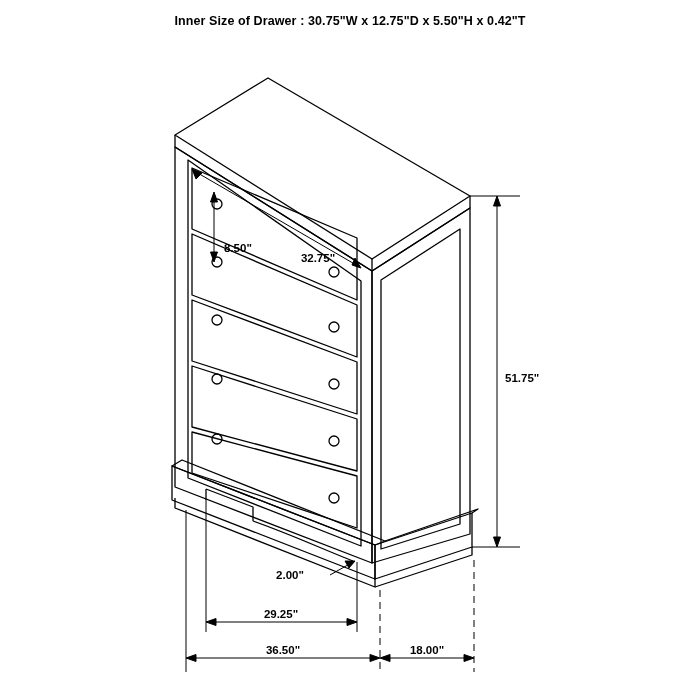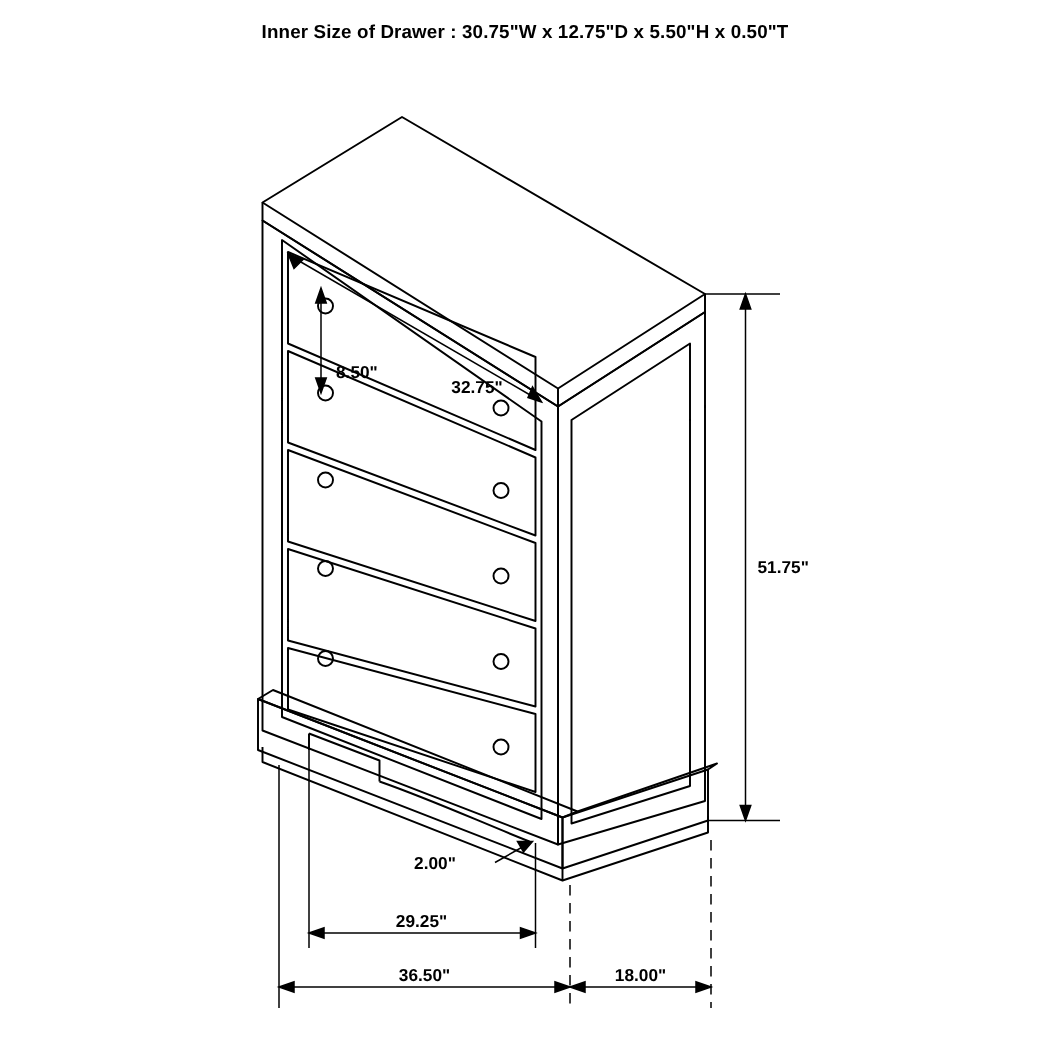--- a/index.html
+++ b/index.html
@@ -42,21 +42,21 @@
     font-size: 11.5px;
     font-weight: bold;
     fill: #000000;
   }
 </style>
 </head>
 <body>
 
 <div id="page">
 
-  <div id="title">Inner Size of Drawer : 30.75"W x 12.75"D x 5.50"H x 0.50"T</div>
+  <div id="title">Inner Size of Drawer : 30.75"W x 12.75"D x 5.50"H x 0.42"T</div>
 
   <svg class="diagram" viewBox="0 0 700 700">
 
     <g fill="none" stroke="#000000" stroke-width="1.3" stroke-linejoin="round">
 
       <path d="M175 135 L268 78 L470 196 L372 259 Z"></path>
 
       <path d="M175 135 L175 147 L372 271 L372 259"></path>
 
       <path d="M372 271 L470 208 L470 196"></path>

